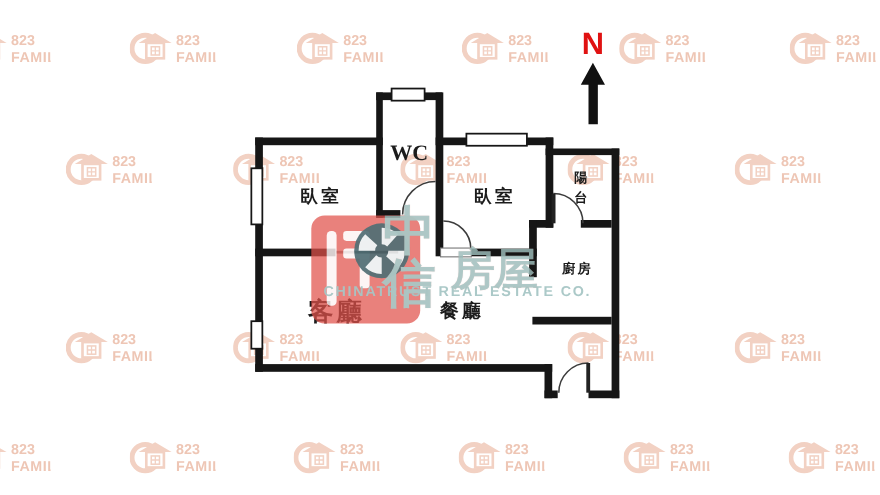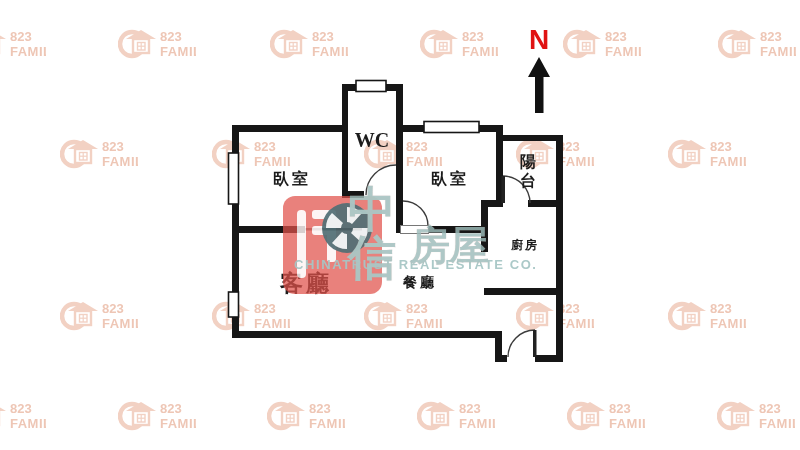--- a/index.html
+++ b/index.html
@@ -293,24 +293,24 @@
       <rect x="400.5" y="225.5" width="28" height="8" fill="#fff" stroke="#777" stroke-width="1"></rect>
       <rect x="228.5" y="153" width="10" height="51" fill="#fff" stroke="#161616" stroke-width="1.6"></rect>
       <rect x="228.5" y="292" width="10" height="25" fill="#fff" stroke="#161616" stroke-width="1.6"></rect>
       <rect x="356" y="80.5" width="30" height="11" fill="#fff" stroke="#161616" stroke-width="1.6"></rect>
       <rect x="424" y="121.5" width="55" height="11" fill="#fff" stroke="#161616" stroke-width="1.6"></rect>
     </svg>
 
   <div class="room-label" style="left: 372px; top: 140px; font-size: 20px; letter-spacing: 0px;">WC</div>
   <div class="room-label" style="left: 292px; top: 179px; font-size: 16px; letter-spacing: 3px;">臥室</div>
   <div class="room-label" style="left: 450px; top: 179px; font-size: 16px; letter-spacing: 3px;">臥室</div>
-  <div class="room-label vertical" style="left: 528px; top: 171px; font-size: 16px; letter-spacing: 0px;">陽台</div>
+  <div class="room-label vertical" style="left: 528px; top: 171px; font-size: 12px; letter-spacing: 0px;">陽台</div>
   <div class="room-label" style="left: 525px; top: 245px; font-size: 12px; letter-spacing: 2px;">廚房</div>
   <div class="room-label" style="left: 306px; top: 283px; font-size: 23px; letter-spacing: 3px;">客廳</div>
-  <div class="room-label" style="left: 420px; top: 283px; font-size: 14px; letter-spacing: 3px;">餐廳</div>
+  <div class="room-label" style="left: 420px; top: 283px; font-size: 17px; letter-spacing: 3px;">餐廳</div>
 
   <div id="ct-watermark">
     <svg id="ct-logo" width="140" height="120" style="position: absolute; left: 280px; top: 190px;">
         <rect x="3" y="6" width="99" height="98" rx="12" fill="#e0514a" opacity="0.85"></rect>
         <rect x="17" y="20" width="9" height="68" rx="4" fill="#fff" opacity="0.92"></rect>
         <rect x="32" y="20" width="24" height="9" rx="3" fill="#fff" opacity="0.92"></rect>
         <rect x="32" y="36" width="24" height="9" rx="3" fill="#fff" opacity="0.92"></rect>
         <rect x="47" y="36" width="9" height="36" rx="3" fill="#fff" opacity="0.92"></rect>
         <circle cx="67" cy="38" r="25" fill="#34565e" opacity="0.93"></circle>
         <path d="M67,38 m0,-21 a21,21 0 0 1 15,6 l-10,11 a7,7 0 0 0 -5,-2 z" fill="#fff" opacity="0.9" transform="rotate(0 67 38)"></path>

